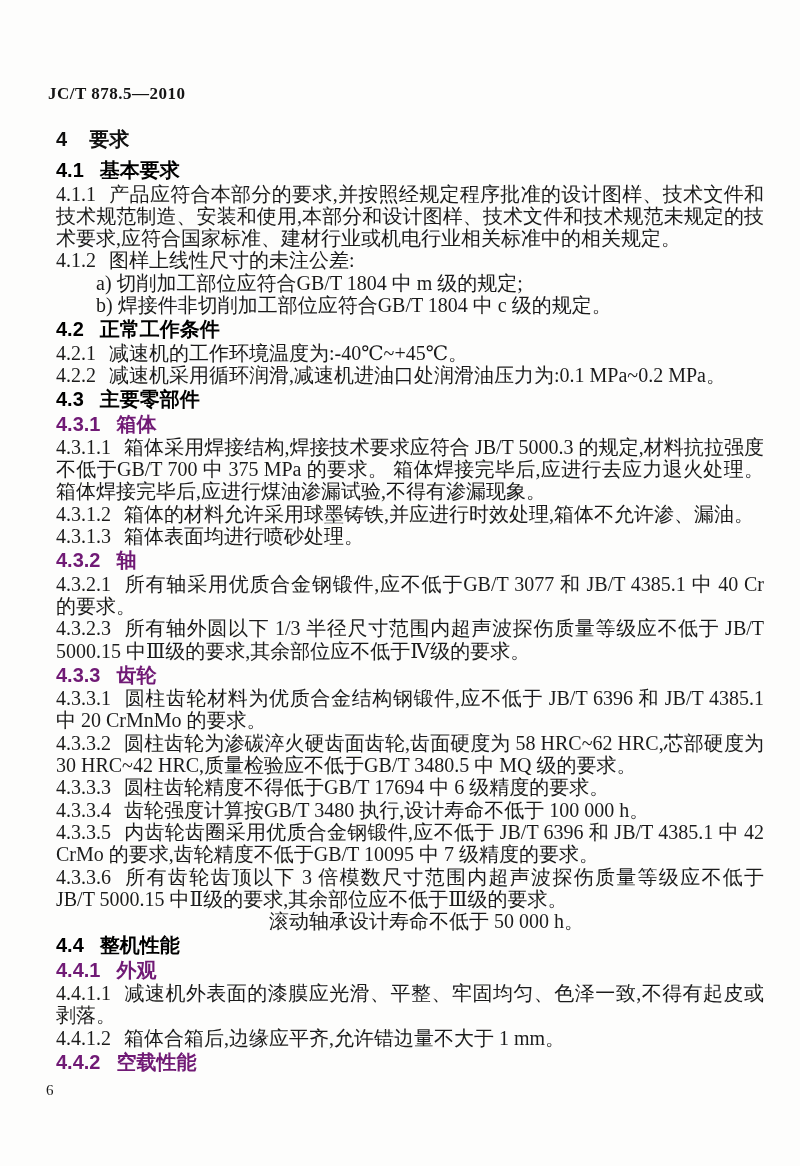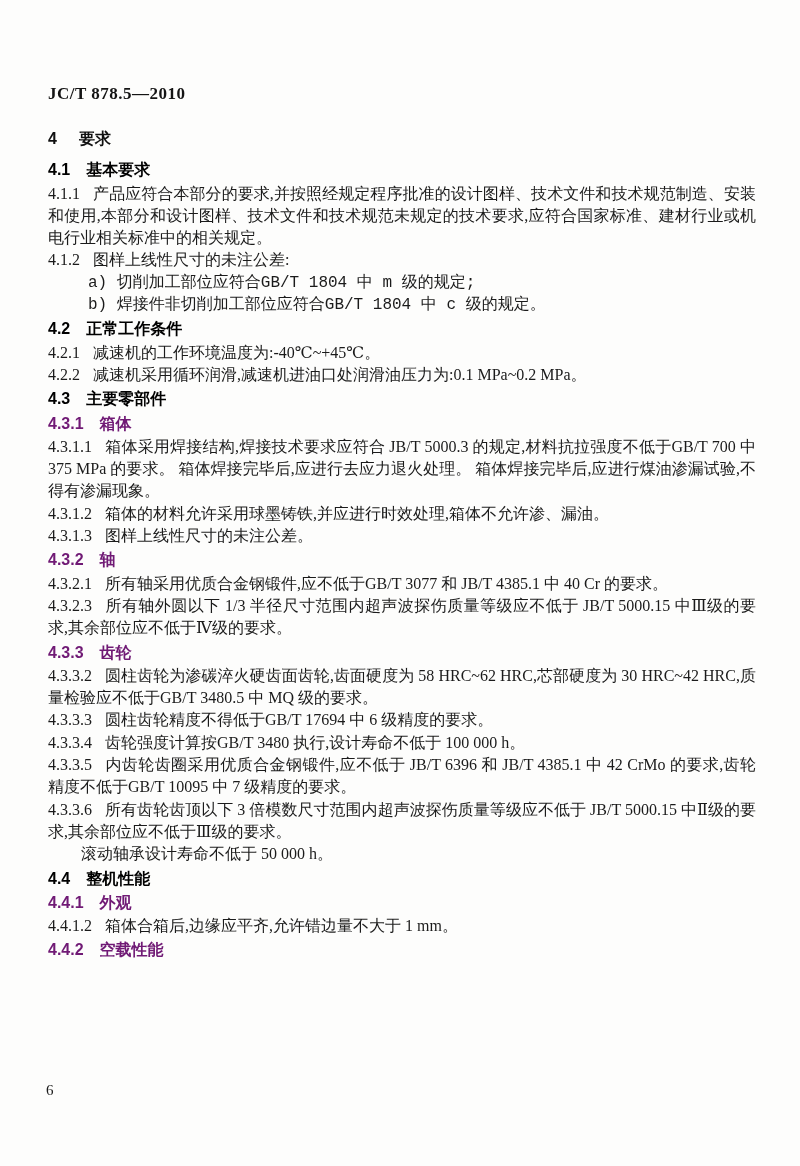--- a/index.html
+++ b/index.html
@@ -13,36 +13,36 @@
     overflow:hidden;
   }
   .doc-header{
     position:absolute;left:48px;top:84px;
     font-size:17px;font-weight:bold;
     font-family:"Liberation Serif","DejaVu Serif",serif;
     letter-spacing:0.5px;
     color:#141414;
   }
   .content{
-    position:absolute;left:48px;top:112px;
+    position:absolute;left:56px;top:112px;
     width:708px;
-    font-size:16px;line-height:22.3px;
+    font-size:20px;line-height:22.3px;
     text-align:justify;
   }
   .blk{margin:0;}
   .blk .num{white-space:nowrap;}
   .h1{font-weight:bold;font-family:"Liberation Sans","DejaVu Sans",sans-serif;color:#101010;margin-top:16px;margin-bottom:9px;text-align:left;}
   .h1 .num{padding-right:22px;}
   .h2{font-weight:bold;font-family:"Liberation Sans","DejaVu Sans",sans-serif;color:#000000;margin-top:2px;margin-bottom:1px;text-align:left;}
   .h2 .num{padding-right:16px;}
   .h3{font-weight:bold;font-family:"Liberation Sans","DejaVu Sans",sans-serif;color:#701a75;margin-top:2px;margin-bottom:1px;text-align:left;}
   .h3 .num{padding-right:16px;}
   .p .num{padding-right:13px;}
-  .li{padding-left:40px;text-align:left;font-family:Liberation Mono, monospace;}
-  .indent{padding-left:33px;text-align:left;}
+  .li{padding-left:40px;text-align:left;}
+  .indent{padding-left:33px;text-align:center;}
   .page-number{
     position:absolute;left:46px;top:1082px;
     font-size:15px;color:#1b1b1b;
   }
 </style>
 </head>
 <body>
 
 <div class="page">
   <div class="doc-header">JC/T 878.5—2010</div>
@@ -54,31 +54,33 @@
       <div class="blk p"><span class="num">4.1.2</span><span class="txt">图样上线性尺寸的未注公差:</span></div>
       <div class="blk li"><span class="txt">a) 切削加工部位应符合GB/T 1804 中 m 级的规定;</span></div>
       <div class="blk li"><span class="txt">b) 焊接件非切削加工部位应符合GB/T 1804 中 c 级的规定。</span></div>
       <div class="blk h2"><span class="num">4.2</span><span class="txt">正常工作条件</span></div>
       <div class="blk p"><span class="num">4.2.1</span><span class="txt">减速机的工作环境温度为:-40℃~+45℃。</span></div>
       <div class="blk p"><span class="num">4.2.2</span><span class="txt">减速机采用循环润滑,减速机进油口处润滑油压力为:0.1 MPa~0.2 MPa。</span></div>
       <div class="blk h2"><span class="num">4.3</span><span class="txt">主要零部件</span></div>
       <div class="blk h3"><span class="num">4.3.1</span><span class="txt">箱体</span></div>
       <div class="blk p"><span class="num">4.3.1.1</span><span class="txt">箱体采用焊接结构,焊接技术要求应符合 JB/T 5000.3 的规定,材料抗拉强度不低于GB/T 700 中 375 MPa 的要求。 箱体焊接完毕后,应进行去应力退火处理。 箱体焊接完毕后,应进行煤油渗漏试验,不得有渗漏现象。</span></div>
       <div class="blk p"><span class="num">4.3.1.2</span><span class="txt">箱体的材料允许采用球墨铸铁,并应进行时效处理,箱体不允许渗、漏油。</span></div>
-      <div class="blk p"><span class="num">4.3.1.3</span><span class="txt">图样上线性尺寸的未注公差。</span></div>
+      <div class="blk p"><span class="num">4.3.1.3</span><span class="txt">箱体表面均进行喷砂处理。</span></div>
       <div class="blk h3"><span class="num">4.3.2</span><span class="txt">轴</span></div>
       <div class="blk p"><span class="num">4.3.2.1</span><span class="txt">所有轴采用优质合金钢锻件,应不低于GB/T 3077 和 JB/T 4385.1 中 40 Cr 的要求。</span></div>
       <div class="blk p"><span class="num">4.3.2.3</span><span class="txt">所有轴外圆以下 1/3 半径尺寸范围内超声波探伤质量等级应不低于 JB/T 5000.15 中Ⅲ级的要求,其余部位应不低于Ⅳ级的要求。</span></div>
       <div class="blk h3"><span class="num">4.3.3</span><span class="txt">齿轮</span></div>
+      <div class="blk p"><span class="num">4.3.3.1</span><span class="txt">圆柱齿轮材料为优质合金结构钢锻件,应不低于 JB/T 6396 和 JB/T 4385.1 中 20 CrMnMo 的要求。</span></div>
       <div class="blk p"><span class="num">4.3.3.2</span><span class="txt">圆柱齿轮为渗碳淬火硬齿面齿轮,齿面硬度为 58 HRC~62 HRC,芯部硬度为 30 HRC~42 HRC,质量检验应不低于GB/T 3480.5 中 MQ 级的要求。</span></div>
       <div class="blk p"><span class="num">4.3.3.3</span><span class="txt">圆柱齿轮精度不得低于GB/T 17694 中 6 级精度的要求。</span></div>
       <div class="blk p"><span class="num">4.3.3.4</span><span class="txt">齿轮强度计算按GB/T 3480 执行,设计寿命不低于 100 000 h。</span></div>
       <div class="blk p"><span class="num">4.3.3.5</span><span class="txt">内齿轮齿圈采用优质合金钢锻件,应不低于 JB/T 6396 和 JB/T 4385.1 中 42 CrMo 的要求,齿轮精度不低于GB/T 10095 中 7 级精度的要求。</span></div>
       <div class="blk p"><span class="num">4.3.3.6</span><span class="txt">所有齿轮齿顶以下 3 倍模数尺寸范围内超声波探伤质量等级应不低于 JB/T 5000.15 中Ⅱ级的要求,其余部位应不低于Ⅲ级的要求。</span></div>
       <div class="blk indent"><span class="txt">滚动轴承设计寿命不低于 50 000 h。</span></div>
       <div class="blk h2"><span class="num">4.4</span><span class="txt">整机性能</span></div>
       <div class="blk h3"><span class="num">4.4.1</span><span class="txt">外观</span></div>
+      <div class="blk p"><span class="num">4.4.1.1</span><span class="txt">减速机外表面的漆膜应光滑、平整、牢固均匀、色泽一致,不得有起皮或剥落。</span></div>
       <div class="blk p"><span class="num">4.4.1.2</span><span class="txt">箱体合箱后,边缘应平齐,允许错边量不大于 1 mm。</span></div>
       <div class="blk h3"><span class="num">4.4.2</span><span class="txt">空载性能</span></div>
     </div>
 
   <div class="page-number">6</div>
 </div>
 
 </body></html>

